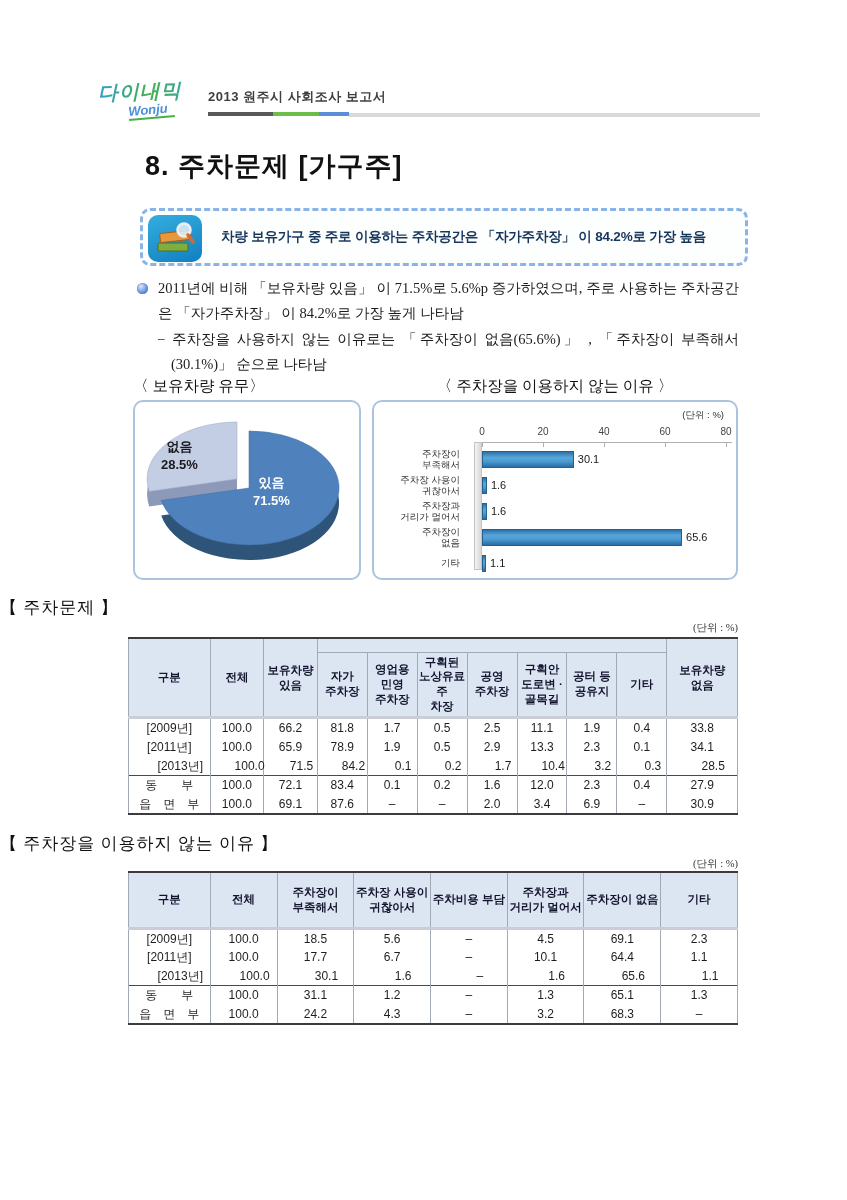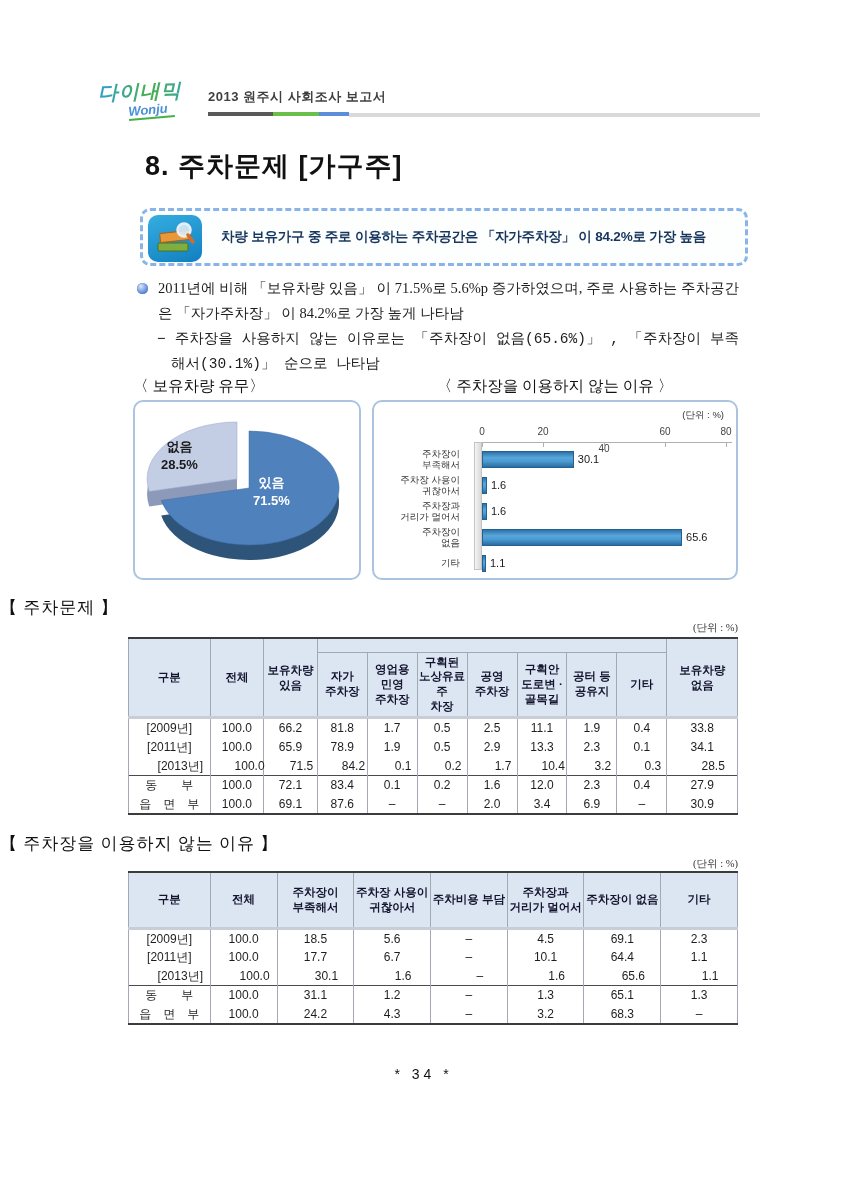--- a/index.html
+++ b/index.html
@@ -34,21 +34,21 @@
                   font-size:13.5px; font-weight:bold; color:#17365d; letter-spacing:-0.2px; }
 
   
   .para { position:absolute; left:133px; top:276px; width:606px;
           font-family:"Liberation Serif","DejaVu Serif",serif; font-size:14.5px; line-height:1.72; color:#1c1c1c; }
   .b1 { display:flex; }
   .sphere { flex:0 0 11px; width:11px; height:11px; margin:7px 10px 0 4px; border-radius:50%;
             background:radial-gradient(circle at 35% 30%,#dbe7fb,#6f9ae0 55%,#3c66b4); box-shadow:inset 0 0 1px #2c4f96; }
   .b1 p { flex:1; text-align:justify; }
   .b2 { padding-left:24px; margin-top:1px; }
-  .b2 p { padding-left:14px; text-indent:-14px; text-align:justify;font-family:Liberation Mono, monospace; }
+  .b2 p { padding-left:14px; text-indent:-14px; text-align:justify; }
 
   
   .chart-titles { position:absolute; top:376px; left:0; width:100%;
                   font-family:"Liberation Serif","DejaVu Serif",serif; font-size:15.5px; color:#111; }
   .ct-left  { position:absolute; left:133px; width:228px; text-align:left; }
   .ct-right { position:absolute; left:372px; width:366px; text-align:center; }
 
   
   .pie-box { position:absolute; left:133px; top:400px; width:228px; height:180px;
              border:2px solid #aac4e0; border-radius:10px; background:#fff; }
@@ -164,21 +164,21 @@
       <div>71.5%</div>
     </div>
   </div>
 
   <div class="bar-box">
     <div class="bar-unit">(단위 : %)</div>
     <div class="bar-wrap">
       <div class="bar-axis">
           <span class="tick-label" style="left: 0px;">0</span>
           <span class="tick-label" style="left: 61px;">20</span>
-          <span class="tick-label" style="left: 122px; margin-top: 17px;">40</span>
+          <span class="tick-label" style="left: 122px;">40</span>
           <span class="tick-label" style="left: 183px;">60</span>
           <span class="tick-label" style="left: 244px;">80</span>
         </div>
       <div class="axis-line"></div>
       <div class="tick-marks">
           <span class="tick-mark" style="left: 0px;"></span>
           <span class="tick-mark" style="left: 61px;"></span>
           <span class="tick-mark" style="left: 122px;"></span>
           <span class="tick-mark" style="left: 183px;"></span>
           <span class="tick-mark" style="left: 244px;"></span>
@@ -417,14 +417,13 @@
           <td>24.2</td>
           <td>4.3</td>
           <td>–</td>
           <td>3.2</td>
           <td>68.3</td>
           <td>–</td>
         </tr>
       </tbody>
   </table>
 
-  <div class="footer">* 34 *</div>
 </div>
 
 </body></html>

